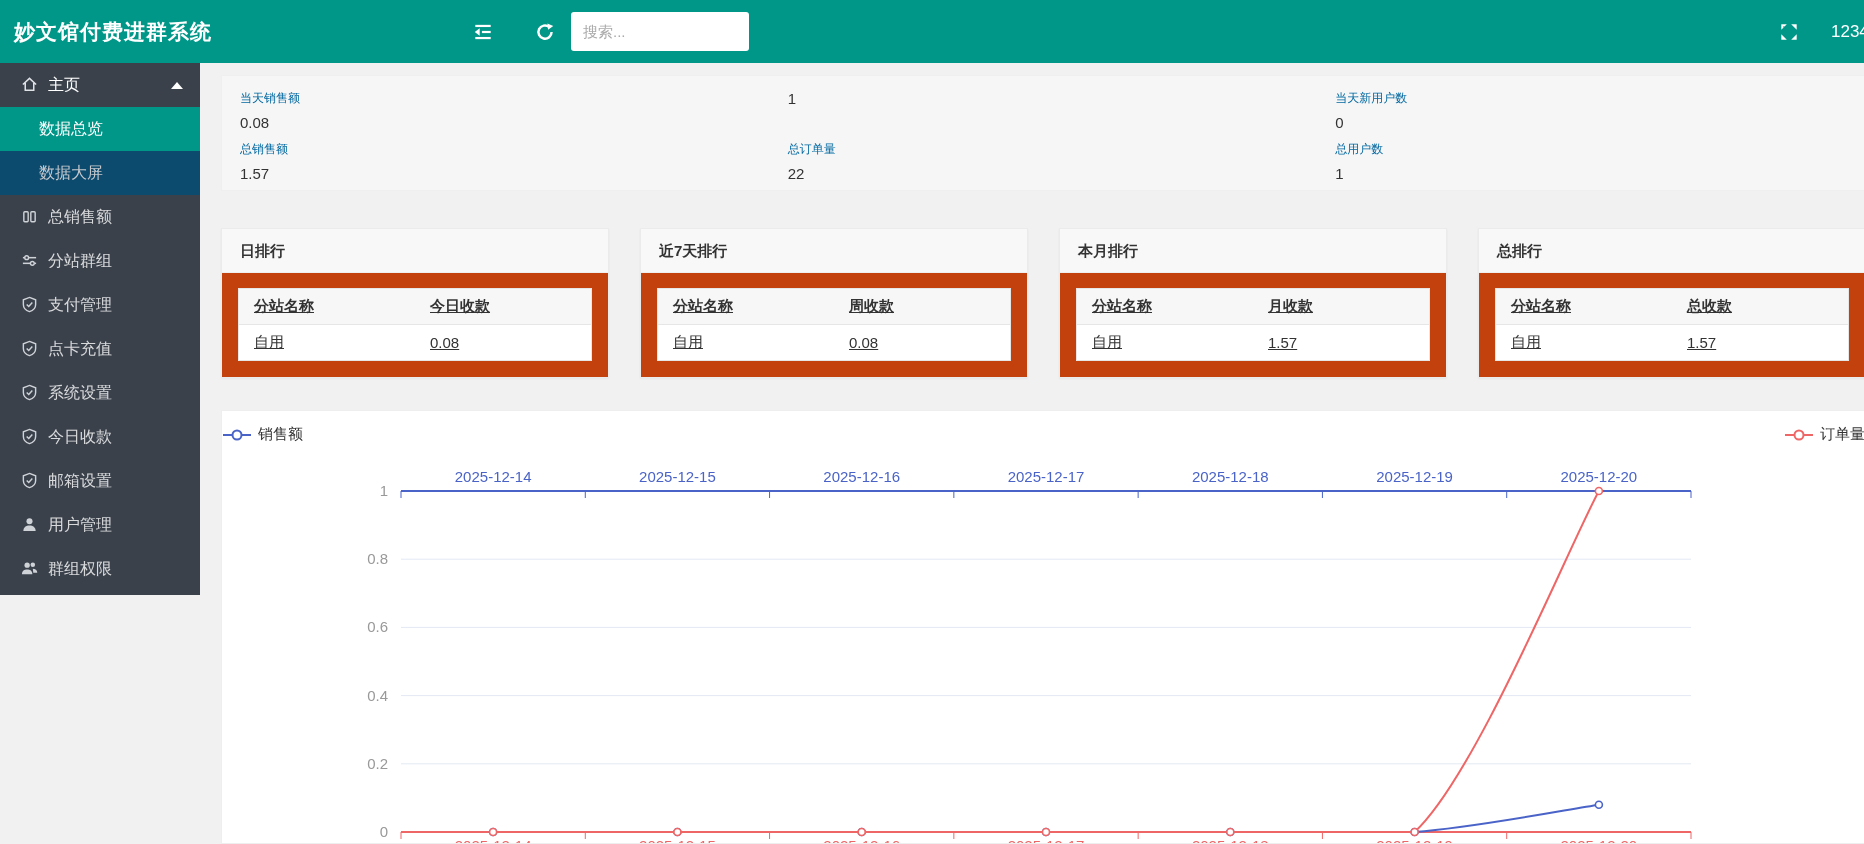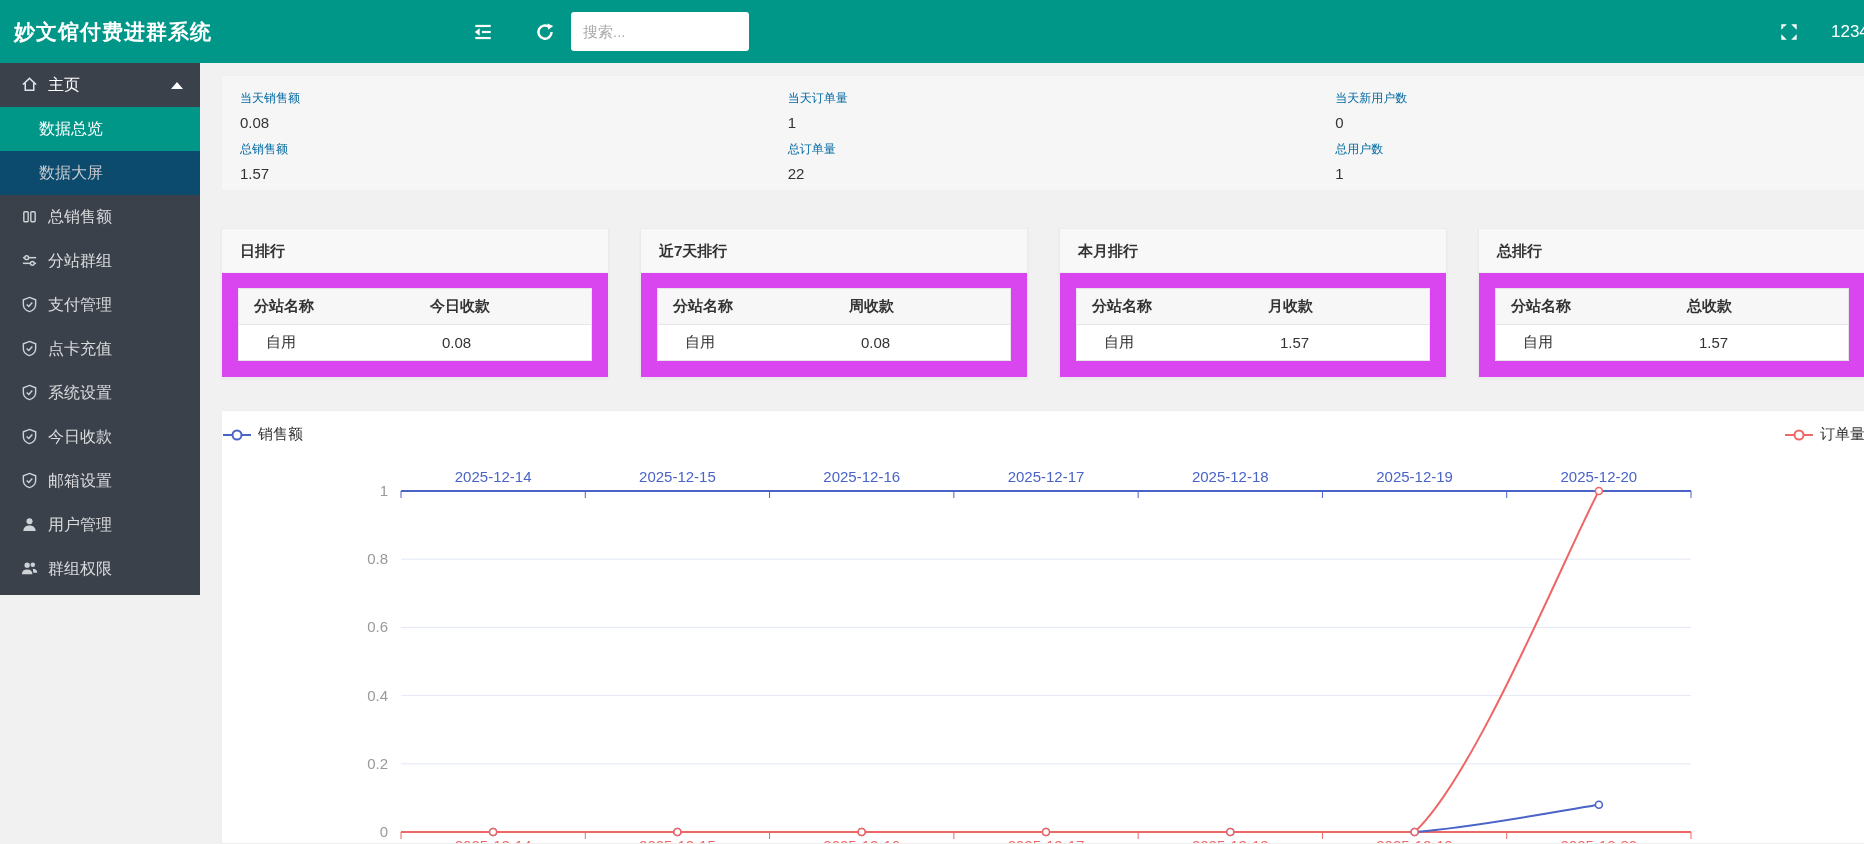--- a/index.html
+++ b/index.html
@@ -26,27 +26,27 @@
   .chevron-up { position:absolute; right:17px; top:19px; width:0; height:0; border-left:6px solid transparent; border-right:6px solid transparent; border-bottom:7px solid #fff; }
 
   
   .stats-panel { position:absolute; left:221px; top:75px; width:1645px; height:116px; background:#f6f6f7; border:1px solid #efefef; display:grid; grid-template-columns:repeat(3,1fr); grid-template-rows:1fr 1fr; padding:6px 0; }
   .stat-cell { padding:8px 0 0 18px; }
   .stat-label { font-size:12px; color:#0369a1; margin-bottom:7px; }
   .stat-value { font-size:15px; color:#333; }
 
   
   .rank-row { position:absolute; left:221px; top:228px; width:1645px; display:flex; gap:31px; }
-  .rank-card { width:388px; height:150px; background:#d946ef; border:1px solid #ebebeb; box-shadow:0 1px 2px rgba(0,0,0,.05); }
+  .rank-card { width:388px; height:150px; background:#c2410c; border:1px solid #ebebeb; box-shadow:0 1px 2px rgba(0,0,0,.05); }
   .rank-card-header { height:44px; line-height:43px; background:#f8f8f8; border-bottom:1px solid #efefef; padding-left:18px; font-size:15px; font-weight:bold; color:#333; }
   .rank-card-body { padding:15px 16px; }
   .rank-table { width:100%; border-collapse:collapse; border:1px solid #e6e6e6; font-size:15px; color:#333; }
   .rank-table th { background:#f7f7f7; text-align:left; font-weight:bold; padding:8px 15px; border-bottom:1px solid #e6e6e6; }
-  .rank-table td { background:#fff; text-align:left; padding:8px 27px; }
-  .rank-table th, .rank-table td { width:50%; }
+  .rank-table td { background:#fff; text-align:left; padding:8px 15px; }
+  .rank-table th, .rank-table td { width:50%;text-decoration:underline; }
 
   
   .chart-card { position:absolute; left:221px; top:410px; width:1645px; height:434px; background:#fff; border:1px solid #eee; overflow:hidden; }
   .chart-legend { position:absolute; left:0; top:14px; width:100%; display:flex; justify-content:space-between; gap:22px; z-index:2; }
   .legend-item { display:flex; align-items:center; gap:6px; cursor:pointer; font-size:15px; color:#333; }
   .chart-svg { position:absolute; left:0; top:0; }
 </style>
 </head>
 <body>
 
@@ -161,21 +161,20 @@
     </svg><span>群组权限</span>
   </div>
 </div>
 
 <div class="stats-panel">
   <div class="stat-cell">
     <div class="stat-label">当天销售额</div>
     <div class="stat-value">0.08</div>
   </div>
   <div class="stat-cell">
-    <div class="stat-label">当天订单量</div>
     <div class="stat-value">1</div>
   </div>
   <div class="stat-cell">
     <div class="stat-label">当天新用户数</div>
     <div class="stat-value">0</div>
   </div>
   <div class="stat-cell">
     <div class="stat-label">总销售额</div>
     <div class="stat-value">1.57</div>
   </div>

